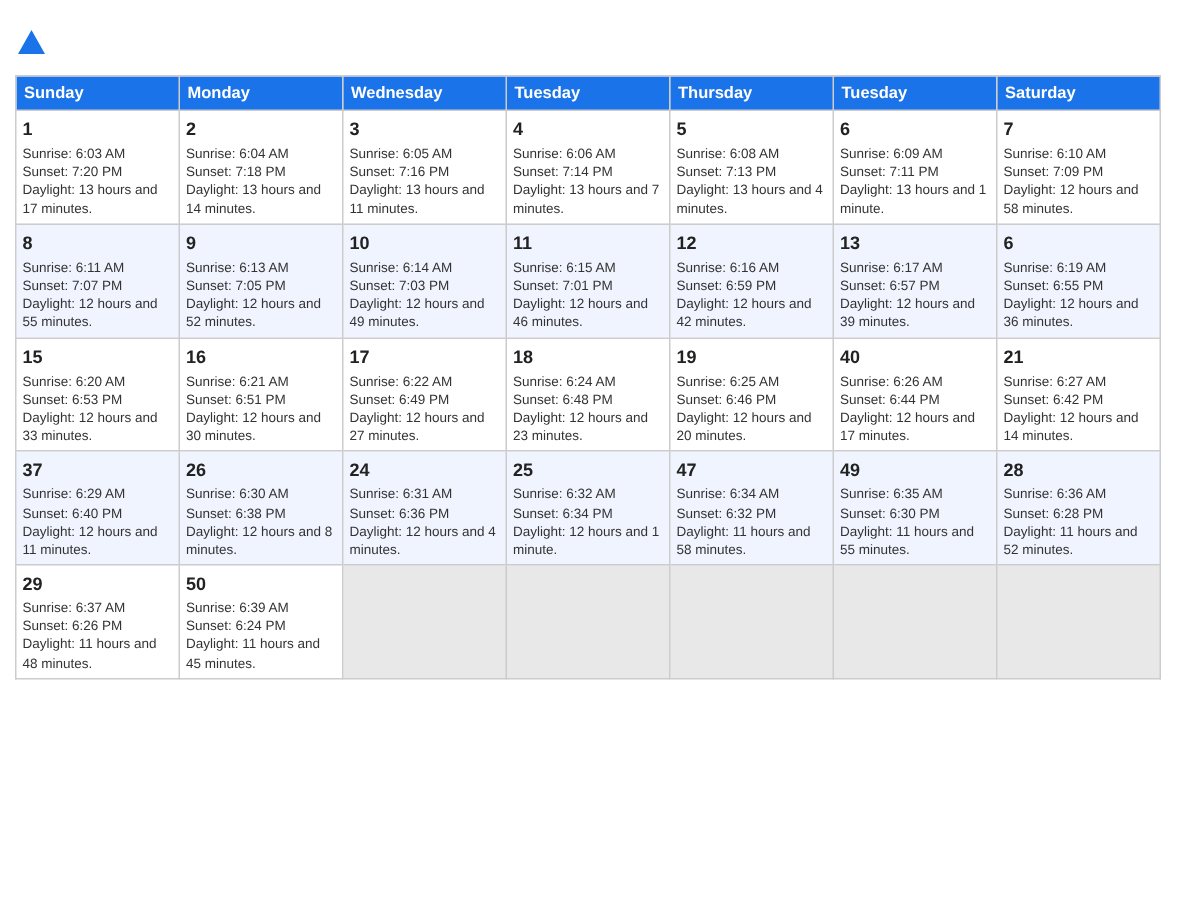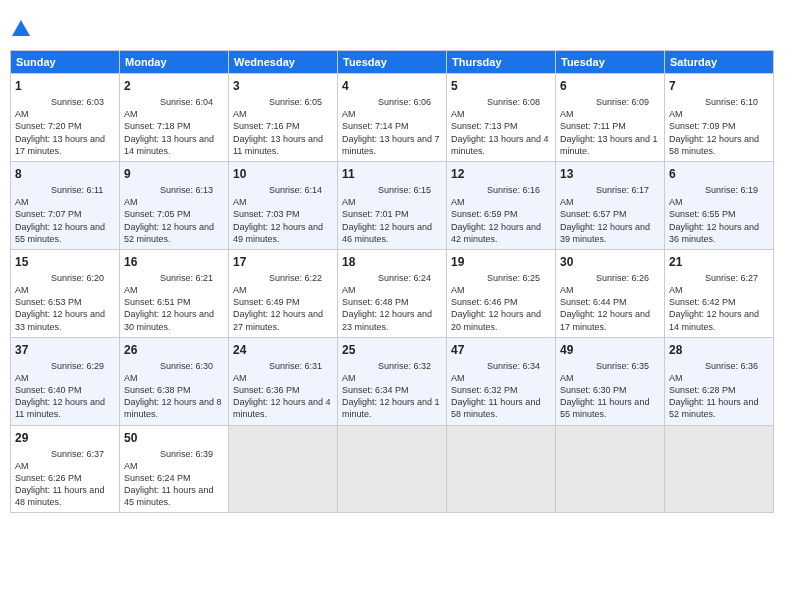--- a/index.html
+++ b/index.html
@@ -85,21 +85,20 @@
       font-size: 12px;
       font-weight: bold;
       color: #222;
       display: block;
       margin-bottom: 2px;
     }
     .day-info {
       color: #333;
       font-size: 9px;
       line-height: 1.35;
-      margin-left: 36px;
     }
     .empty-cell {
       background: #e8e8e8 !important;
     }
     .logo-svg {
       display: inline-block;
       vertical-align: middle;
     }
   </style>
 </head>
@@ -152,21 +151,21 @@
           <td><span class="day-num">12</span><span class="day-info">Sunrise: 6:16 AM<br>Sunset: 6:59 PM<br>Daylight: 12 hours and 42 minutes.</span></td>
           <td><span class="day-num">13</span><span class="day-info">Sunrise: 6:17 AM<br>Sunset: 6:57 PM<br>Daylight: 12 hours and 39 minutes.</span></td>
           <td><span class="day-num">6</span><span class="day-info">Sunrise: 6:19 AM<br>Sunset: 6:55 PM<br>Daylight: 12 hours and 36 minutes.</span></td>
         </tr>
         <tr>
           <td><span class="day-num">15</span><span class="day-info">Sunrise: 6:20 AM<br>Sunset: 6:53 PM<br>Daylight: 12 hours and 33 minutes.</span></td>
           <td><span class="day-num">16</span><span class="day-info">Sunrise: 6:21 AM<br>Sunset: 6:51 PM<br>Daylight: 12 hours and 30 minutes.</span></td>
           <td><span class="day-num">17</span><span class="day-info">Sunrise: 6:22 AM<br>Sunset: 6:49 PM<br>Daylight: 12 hours and 27 minutes.</span></td>
           <td><span class="day-num">18</span><span class="day-info">Sunrise: 6:24 AM<br>Sunset: 6:48 PM<br>Daylight: 12 hours and 23 minutes.</span></td>
           <td><span class="day-num">19</span><span class="day-info">Sunrise: 6:25 AM<br>Sunset: 6:46 PM<br>Daylight: 12 hours and 20 minutes.</span></td>
-          <td><span class="day-num">30</span><span class="day-info">Sunrise: 6:26 AM<br>Sunset: 6:44 PM<br>Daylight: 12 hours and 17 minutes.</span></td>
+          <td><span class="day-num">40</span><span class="day-info">Sunrise: 6:26 AM<br>Sunset: 6:44 PM<br>Daylight: 12 hours and 17 minutes.</span></td>
           <td><span class="day-num">21</span><span class="day-info">Sunrise: 6:27 AM<br>Sunset: 6:42 PM<br>Daylight: 12 hours and 14 minutes.</span></td>
         </tr>
         <tr>
           <td><span class="day-num">37</span><span class="day-info">Sunrise: 6:29 AM<br>Sunset: 6:40 PM<br>Daylight: 12 hours and 11 minutes.</span></td>
           <td><span class="day-num">26</span><span class="day-info">Sunrise: 6:30 AM<br>Sunset: 6:38 PM<br>Daylight: 12 hours and 8 minutes.</span></td>
           <td><span class="day-num">24</span><span class="day-info">Sunrise: 6:31 AM<br>Sunset: 6:36 PM<br>Daylight: 12 hours and 4 minutes.</span></td>
           <td><span class="day-num">25</span><span class="day-info">Sunrise: 6:32 AM<br>Sunset: 6:34 PM<br>Daylight: 12 hours and 1 minute.</span></td>
           <td><span class="day-num">47</span><span class="day-info">Sunrise: 6:34 AM<br>Sunset: 6:32 PM<br>Daylight: 11 hours and 58 minutes.</span></td>
           <td><span class="day-num">49</span><span class="day-info">Sunrise: 6:35 AM<br>Sunset: 6:30 PM<br>Daylight: 11 hours and 55 minutes.</span></td>
           <td><span class="day-num">28</span><span class="day-info">Sunrise: 6:36 AM<br>Sunset: 6:28 PM<br>Daylight: 11 hours and 52 minutes.</span></td>

